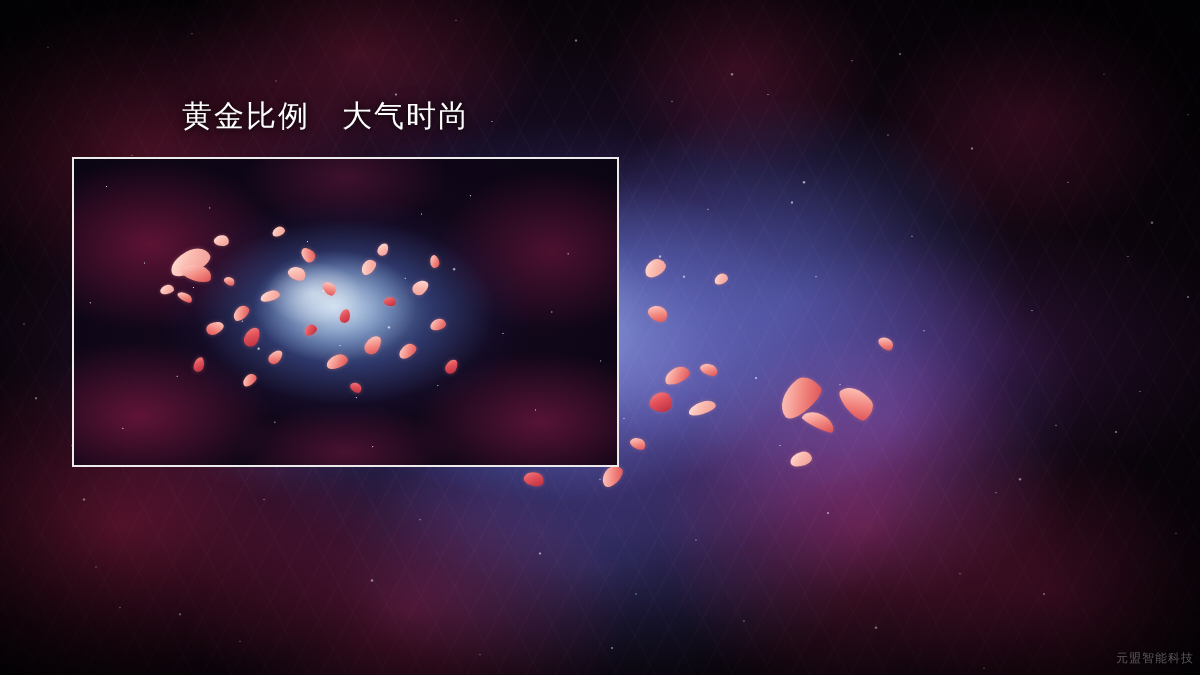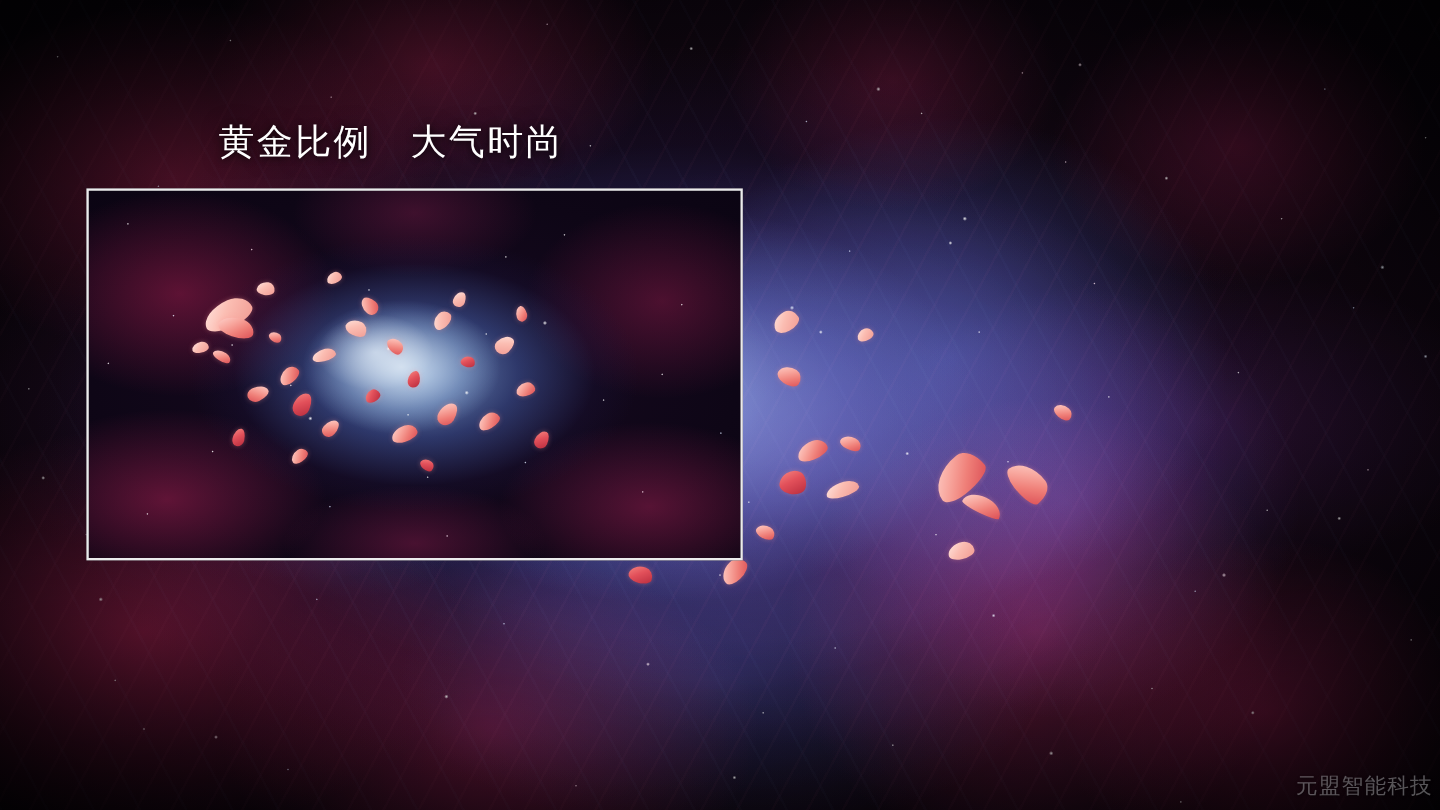--- a/index.html
+++ b/index.html
@@ -7,20 +7,21 @@
   body{
     font-family:"Liberation Sans","DejaVu Sans",sans-serif;
     -webkit-font-smoothing:antialiased;
   }
   #slide{
     position:relative;
     width:1200px;height:675px;
     overflow:hidden;
     background:#0a0308;
     user-select:none;
+    font-family:Liberation Mono, monospace;
   }
 
   
   .bg-layer{position:absolute;inset:0;pointer-events:none;}
 
   
   #bg-base{
     background:
       radial-gradient(ellipse 58% 62% at 46% 52%, rgba(60,70,150,0.95) 0%, rgba(40,45,105,0.70) 28%, rgba(22,16,50,0.35) 55%, rgba(10,5,18,0) 75%),
       radial-gradient(ellipse 90% 85% at 50% 50%, #1b0d20 0%, #120712 45%, #07030a 75%, #040207 100%),
@@ -261,21 +262,21 @@
     color:#ffffff;
     font-size:21px;
     line-height:42px;
     letter-spacing:.5px;
     white-space:nowrap;
     text-shadow:0 1px 5px rgba(0,0,0,0.85), 0 0 12px rgba(0,0,0,0.6);
   }
   #watermark{
     position:absolute;right:6px;bottom:8px;
     color:rgba(200,200,205,0.42);
-    font-size:18px;letter-spacing:1px;
+    font-size:12px;letter-spacing:1px;
     text-shadow:0 1px 2px rgba(0,0,0,0.6);
   }
 </style>
 </head>
 <body>
 
 <div id="slide">
 
   <div class="bg-layer" id="bg-base"></div>
   <div class="bg-layer" id="bg-nebula-red"></div>

